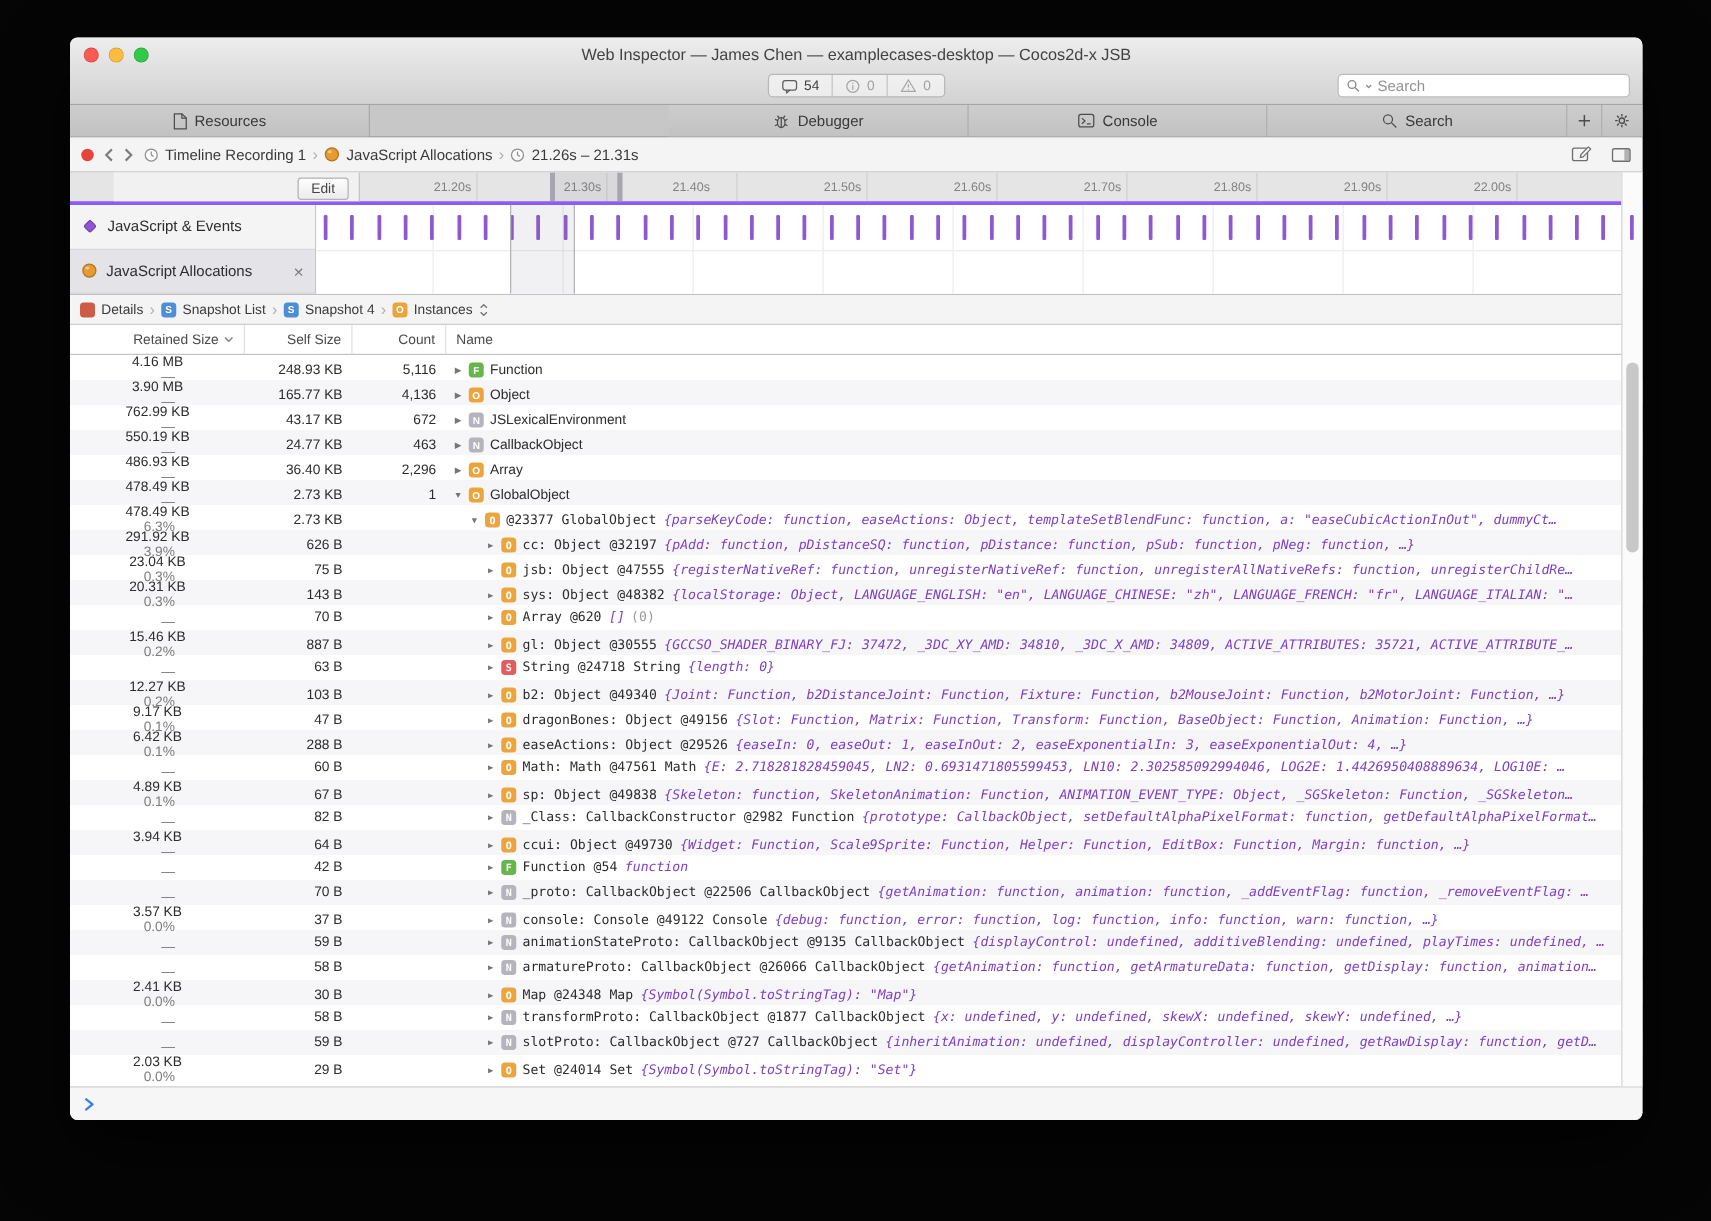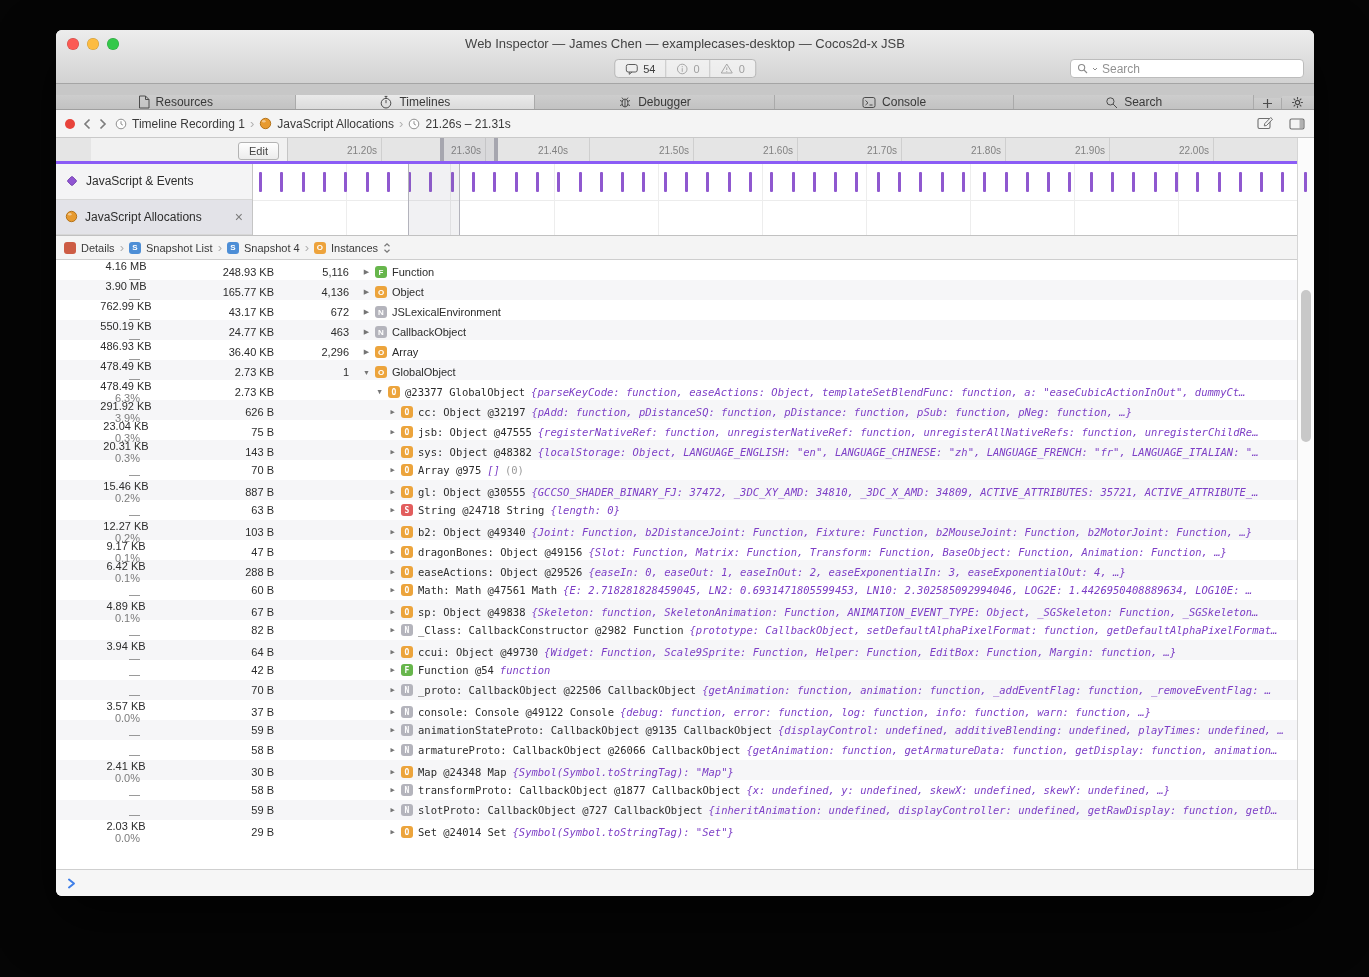--- a/index.html
+++ b/index.html
@@ -17,21 +17,21 @@
   .toolrow{height:27px;position:relative;}
   .activity{position:absolute;left:50%;transform:translateX(-50%);top:2px;height:19px;display:flex;align-items:stretch;
             background:rgba(255,255,255,.55);border:1px solid #b7b7b7;border-radius:4px;overflow:hidden;}
   .activity .seg{display:flex;align-items:center;gap:5px;padding:0 10px;font-size:11px;color:#3e3e3e;}
   .activity .seg + .seg{border-left:1px solid #c5c5c5;}
   .activity .seg.dim{color:#9f9f9f;}
   .searchbox{position:absolute;right:10px;top:2px;width:234px;height:19px;background:#fff;border:1px solid #bcbcbc;
              border-radius:4px;display:flex;align-items:center;padding:0 6px;gap:4px;}
   .searchbox .ph{color:#929292;font-size:12px;}
   
-  .tabbar{height:26px;flex:none;display:flex;background:#c7c7c7;border-bottom:1px solid #9f9f9f;align-items:flex-end;}
+  .tabbar{height:26px;flex:none;display:flex;background:#c7c7c7;border-bottom:1px solid #9f9f9f;}
   .tab{flex:1;display:flex;align-items:center;justify-content:center;gap:6px;font-size:12px;color:#393939;
        border-right:1px solid #aaa;background:linear-gradient(#cdcdcd,#c2c2c2);}
   .tab.active{background:linear-gradient(#eaeaea,#dbdbdb);margin-top:40px;}
   .tabsm{flex:none;width:28px;display:flex;align-items:center;justify-content:center;border-right:1px solid #aaa;
          background:linear-gradient(#cdcdcd,#c2c2c2);}
   .tabsm.last{border-right:none;width:32px;}
   
   .navbar{height:28px;flex:none;background:#f4f4f4;border-bottom:1px solid #c9c9c9;display:flex;align-items:center;
           padding:0 9px;gap:8px;font-size:12px;color:#3a3a3a;position:relative;}
   .recdot{width:10px;height:10px;border-radius:50%;background:#e8433b;flex:none;}
@@ -412,20 +412,39 @@
         <span class="sq" style="background: rgb(237, 163, 60);">O</span>
         <span>Instances</span>
         <span class="ic">
           <svg width="8" height="12" viewBox="0 0 8 12">
             <path d="M1.5 4.2 4 1.8 6.5 4.2M1.5 7.8 4 10.2 6.5 7.8" fill="none" stroke="#777" stroke-width="1.2"></path>
           </svg>
         </span>
       </span>
     </div>
 
+  <div class="theader">
+    <div class="th">
+      <span>Retained Size</span>
+      <span class="ic">
+          <svg width="8" height="5" viewBox="0 0 8 5">
+            <path d="M1 1l3 3 3-3" fill="none" stroke="#8a8a8a" stroke-width="1.3"></path>
+          </svg>
+        </span>
+    </div>
+    <div class="th">
+        <span>Self Size</span>
+      </div>
+    <div class="th">
+        <span>Count</span>
+      </div>
+    <div class="th name">
+        <span>Name</span>
+      </div>
+  </div>
 
   <div class="tbody">
       <div class="trow">
         <div class="c-ret">
           <span class="val">4.16 MB</span>
           <span class="pct">—</span>
         </div>
         <div class="c-self">248.93 KB</div>
         <div class="c-count">5,116</div>
         <div class="c-name">
@@ -558,21 +577,21 @@
       <div class="trow mono">
         <div class="c-ret">
           <span class="val"></span>
           <span class="pct">—</span>
         </div>
         <div class="c-self">70 B</div>
         <div class="c-count"></div>
         <div class="c-name">
           <span class="disc" style="margin-left: 30px;">▶</span>
           <span class="ticon O">O</span>
-          <span class="lbl">Array @975</span>
+          <span class="lbl">Array @620</span>
           <span class="prev">[]</span>
           <span class="note">(0)</span>
         </div>
       </div>
       <div class="trow mono">
         <div class="c-ret">
           <span class="val">15.46 KB</span>
           <span class="pct">0.2%</span>
         </div>
         <div class="c-self">887 B</div>

